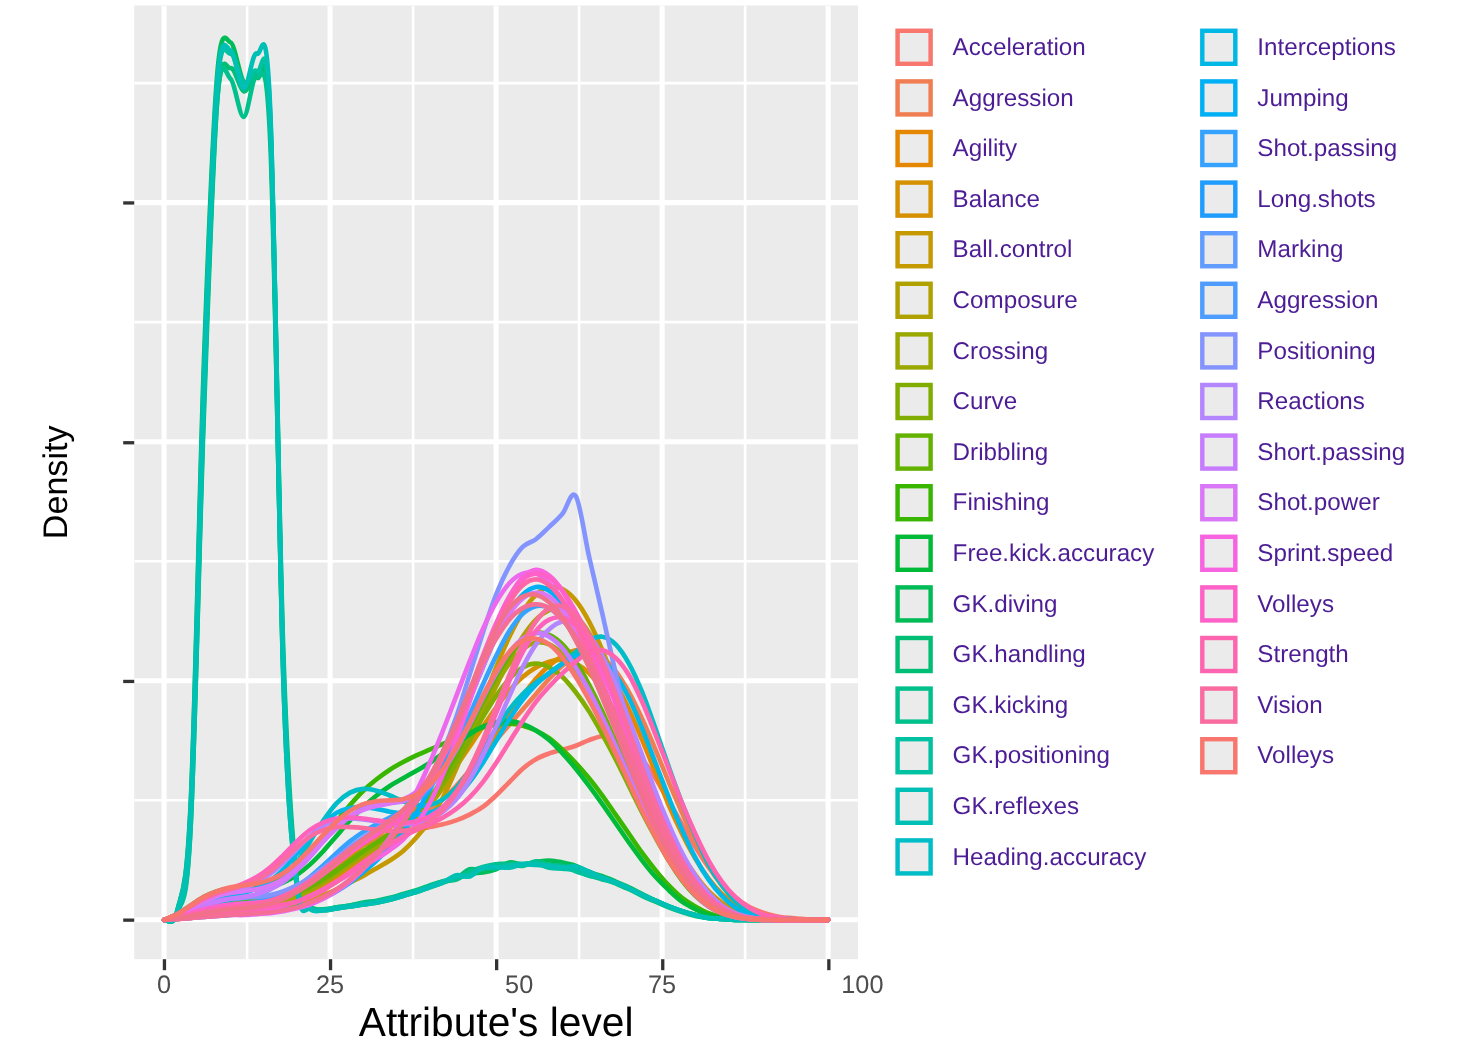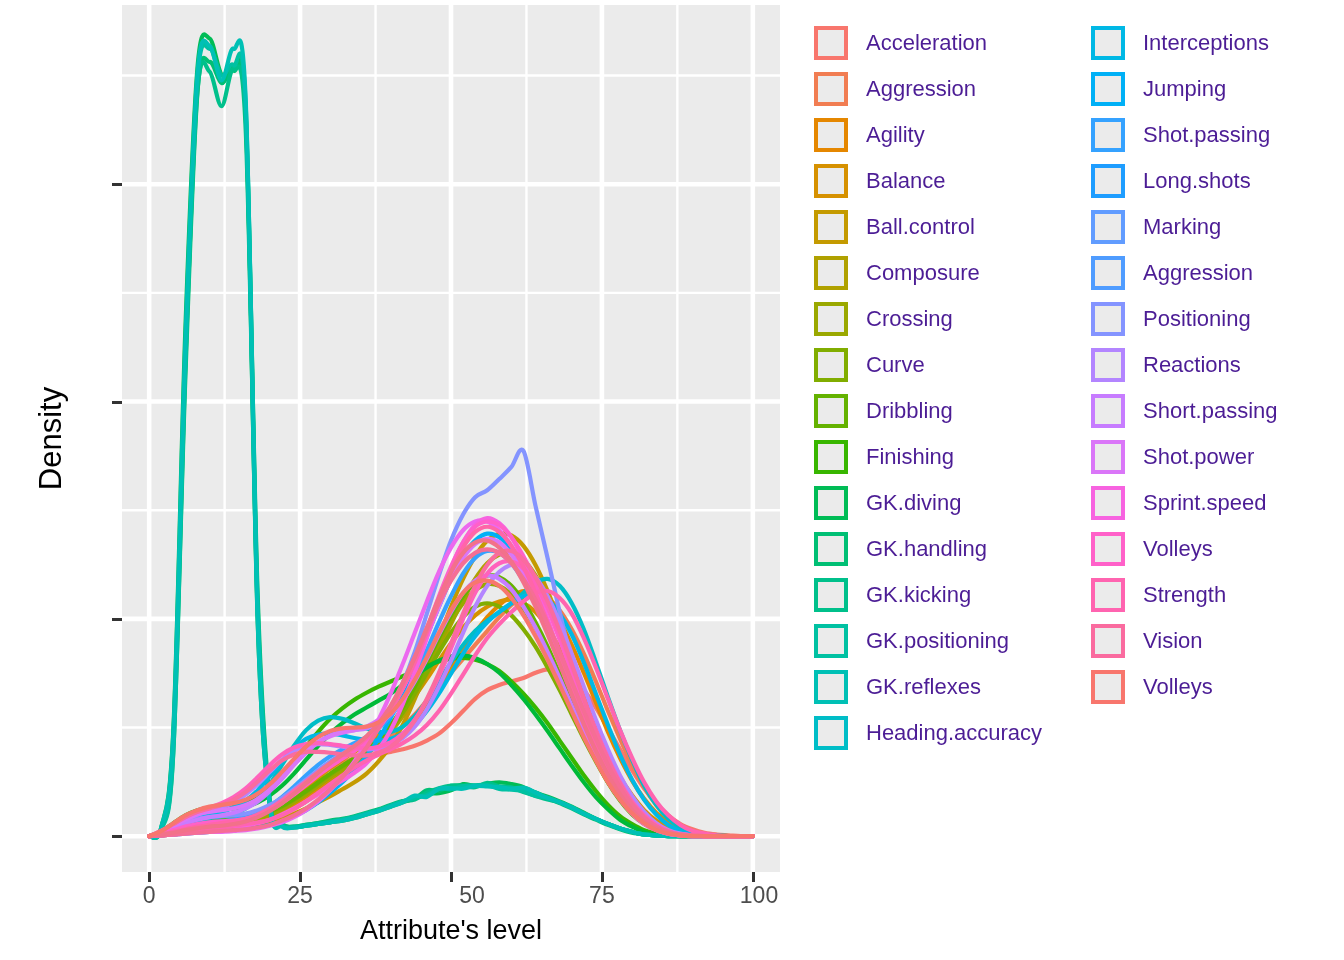--- a/index.html
+++ b/index.html
@@ -79,21 +79,21 @@
     height: 10px;
     background: #333333;
     top: 872px;
   }
   #x-axis-title {
     position: absolute;
     left: 122px;
     top: 913px;
     width: 658px;
     text-align: center;
-    font-size: 27px;
+    font-size: 37px;
     color: #000000;
     line-height: 34px;
   }
 
   
   #legend {
     position: absolute;
     left: 808px;
     top: 20px;
     width: 536px;
@@ -213,21 +213,21 @@
       </div>
     <div id="x-ticks">
         <div class="x-tick-label" style="left: 99.1651px;">0</div>
         <div class="x-tick-mark" style="left: 148.165px;"></div>
         <div class="x-tick-label" style="left: 250.083px;">25</div>
         <div class="x-tick-mark" style="left: 299.083px;"></div>
         <div class="x-tick-label" style="left: 422px;">50</div>
         <div class="x-tick-mark" style="left: 450px;"></div>
         <div class="x-tick-label" style="left: 551.917px;">75</div>
         <div class="x-tick-mark" style="left: 600.917px;"></div>
-        <div class="x-tick-label" style="left: 709px;">100</div>
+        <div class="x-tick-label" style="left: 734px;">100</div>
         <div class="x-tick-mark" style="left: 751.835px;"></div>
       </div>
 
     <div id="x-axis-title">Attribute's level</div>
   </div>
 
   <div id="legend">
     <div id="legend-cols">
       <div class="legend-col" id="legend-col-1">
           <div class="legend-item">
@@ -264,20 +264,24 @@
           </div>
           <div class="legend-item">
             <div class="legend-key" style="border-color: rgb(100, 178, 0); background: rgb(235, 235, 235);"></div>
             <div class="legend-label">Dribbling</div>
           </div>
           <div class="legend-item">
             <div class="legend-key" style="border-color: rgb(56, 182, 0); background: rgb(235, 235, 235);"></div>
             <div class="legend-label">Finishing</div>
           </div>
           <div class="legend-item">
+            <div class="legend-key" style="border-color: rgb(0, 186, 56); background: rgb(235, 235, 235);"></div>
+            <div class="legend-label">Free.kick.accuracy</div>
+          </div>
+          <div class="legend-item">
             <div class="legend-key" style="border-color: rgb(0, 188, 86); background: rgb(235, 235, 235);"></div>
             <div class="legend-label">GK.diving</div>
           </div>
           <div class="legend-item">
             <div class="legend-key" style="border-color: rgb(0, 191, 116); background: rgb(235, 235, 235);"></div>
             <div class="legend-label">GK.handling</div>
           </div>
           <div class="legend-item">
             <div class="legend-key" style="border-color: rgb(0, 192, 139); background: rgb(235, 235, 235);"></div>
             <div class="legend-label">GK.kicking</div>

